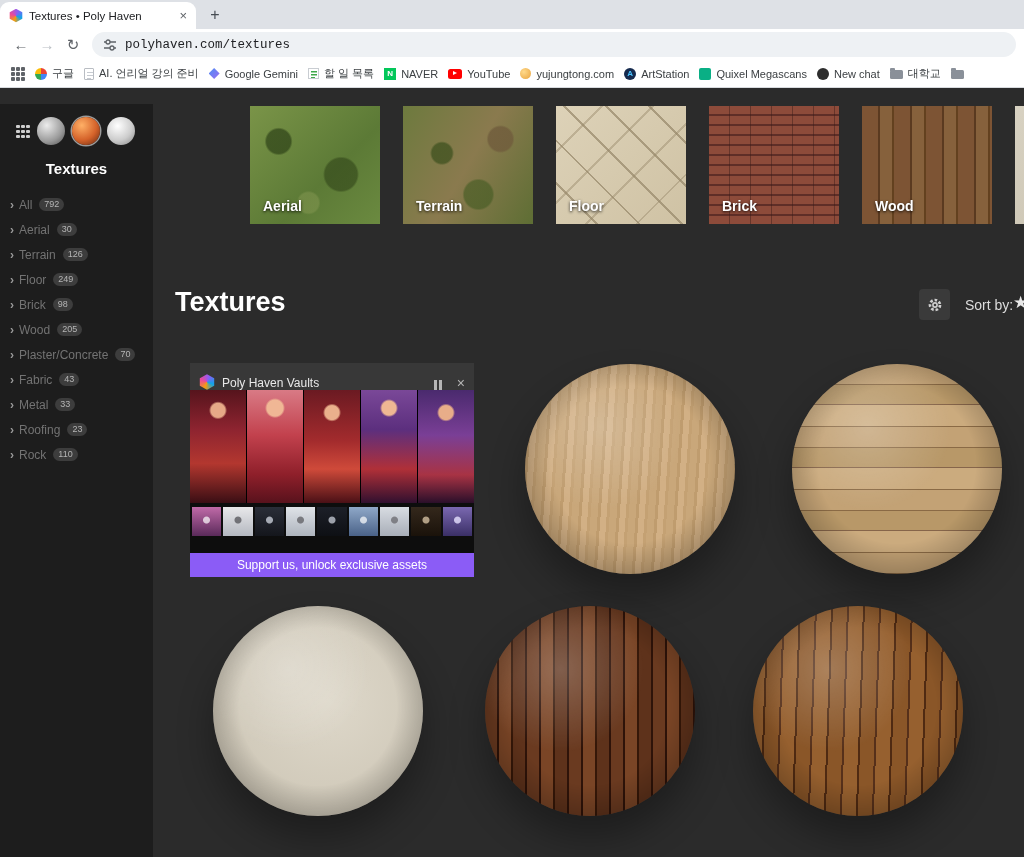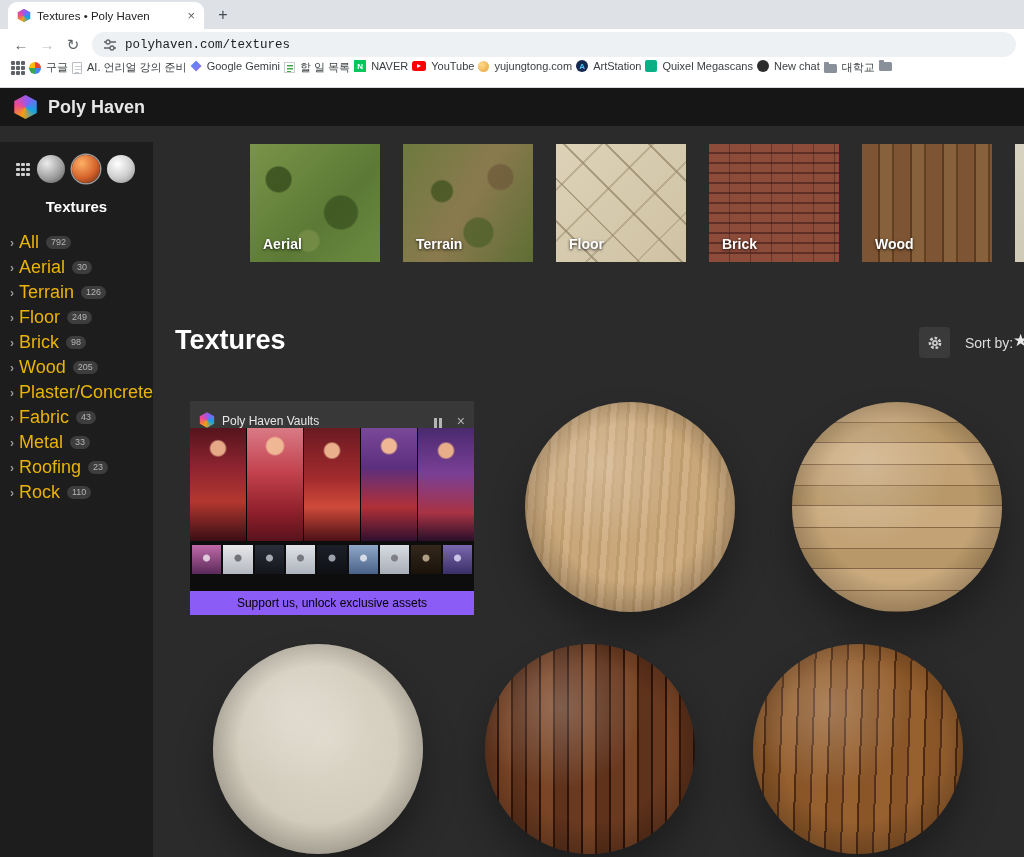--- a/index.html
+++ b/index.html
@@ -1,32 +1,32 @@
 <!DOCTYPE html>
 <html><head>
 <meta charset="utf-8">
 <style>
   * { box-sizing:border-box; margin:0; padding:0; }
   html,body { width:1024px; height:857px; }
   body { font-family:"Liberation Sans","DejaVu Sans",sans-serif; background:#2b2b2b; overflow:hidden; }
 
   
-  .tabstrip { height:29px; background:#dee1e6; display:flex; align-items:flex-end; padding-left:8px; }
+  .tabstrip { height:29px; background:#dee1e6; display:flex; align-items:flex-end; }
   .tab { width:196px; height:27px; background:#fff; border-radius:9px 9px 0 0; display:flex; align-items:center; padding:0 9px; gap:6px; }
   .tab-title { flex:1; font-size:11.5px; color:#202124; white-space:nowrap; overflow:hidden; text-overflow:ellipsis; }
   .tab-close { font-size:13px; color:#5f6368; line-height:1; }
   .newtab { width:24px; height:24px; margin:0 0 2px 7px; display:flex; align-items:center; justify-content:center; font-size:16px; color:#454b52; border-radius:50%; }
 
   .urlrow { height:31px; background:#fff; display:flex; align-items:center; padding:0 8px; }
   .nav-ic { width:26px; text-align:center; font-size:15px; color:#5f6368; }
   .nav-ic.disabled { color:#b9bec4; }
   .omnibox { flex:1; height:25px; margin-left:6px; background:#eef1f4; border-radius:13px; display:flex; align-items:center; padding:0 11px; gap:8px;font-family:Liberation Mono, monospace; }
   .url-text { font-size:12.5px; color:#202124; }
 
-  .bookmarks { height:28px; background:#fff; border-bottom:1px solid #d8dbdf; display:flex; align-items:flex-start; padding:0 10px; gap:4px; overflow:hidden; white-space:nowrap; }
+  .bookmarks { height:28px; background:#fff; border-bottom:1px solid #d8dbdf; display:flex; align-items:center; padding:0 10px; gap:10px; overflow:hidden; white-space:nowrap; }
   .bm { display:flex; align-items:center; gap:5px; flex-shrink:0; }
   .bm-label { font-size:11px; color:#3c4043; }
   .bm-icon { flex-shrink:0; }
 
   .apps-wrap { width:15px; height:15px; position:relative; flex-shrink:0; }
   .apps-dot { position:absolute; top:1px; left:1px; width:3.5px; height:3.5px; background:#5f6368; border-radius:1px;
     box-shadow:5px 0 #5f6368,10px 0 #5f6368,0 5px #5f6368,5px 5px #5f6368,10px 5px #5f6368,0 10px #5f6368,5px 10px #5f6368,10px 10px #5f6368; }
 
   .ic-google { width:12px; height:12px; border-radius:50%; background:conic-gradient(#ea4335 0 25%,#4285f4 25% 50%,#34a853 50% 75%,#fbbc05 75% 100%); }
   .ic-doc { width:10px; height:12px; background:linear-gradient(#c7cbd1 0 0) 2px 3px/6px 1px no-repeat,linear-gradient(#c7cbd1 0 0) 2px 6px/6px 1px no-repeat,linear-gradient(#c7cbd1 0 0) 2px 9px/4px 1px no-repeat,#fff; border:1px solid #b9bdc3; border-radius:1px; }
@@ -57,21 +57,21 @@
   .sidebar { width:153px; background:#1d1d1d; flex-shrink:0; }
   .side-icons { display:flex; align-items:center; gap:7px; padding:13px 0 0 15px; }
   .sphere-ic { width:28px; height:28px; border-radius:50%; }
   .sph-gray { background:radial-gradient(circle at 35% 30%,#ececec,#9a9a9a 60%,#4e4e4e); }
   .sph-orange { background:radial-gradient(circle at 35% 30%,#ffb066,#d4622a 55%,#5e2510); box-shadow:0 0 0 1.5px #9a9a9a; }
   .sph-model { background:radial-gradient(circle at 38% 32%,#ffffff,#cdcdcd 55%,#858585); }
   .side-title { margin-top:15px; text-align:center; color:#fff; font-size:15px; font-weight:bold; }
   .cats { margin-top:15px; }
   .cat { height:25px; display:flex; align-items:center; padding-left:10px; gap:5px; cursor:pointer; }
   .cat-chev { color:#9a9a9a; font-size:12px; font-weight:bold; line-height:1; }
-  .cat-label { color:#eab308; font-size:18px; }
+  .cat-label { color:#737373; font-size:12px; }
   .cat-count { background:#3d3d3d; color:#b5b5b5; font-size:9px; padding:2px 5px; border-radius:8px; margin-left:2px; line-height:1; }
 
   .main { flex:1; position:relative; background:#2b2b2b; overflow:hidden; }
 
   
   .card { position:absolute; top:2px; width:130px; height:118px; }
   .card-label { position:absolute; left:13px; bottom:10px; color:#fff; font-weight:bold; font-size:14px; text-shadow:0 1px 3px rgba(0,0,0,.85); }
   .tx-aerial { background:radial-gradient(circle at 22% 30%,rgba(40,60,20,.65) 0 12px,transparent 14px),radial-gradient(circle at 70% 58%,rgba(48,68,24,.6) 0 16px,transparent 18px),radial-gradient(circle at 45% 82%,rgba(130,150,80,.55) 0 10px,transparent 12px),linear-gradient(135deg,#7a9448,#5c7a36 60%,#6b8a40); }
   .tx-terrain { background:radial-gradient(circle at 30% 40%,rgba(58,78,28,.7) 0 10px,transparent 12px),radial-gradient(circle at 75% 28%,rgba(112,92,60,.8) 0 12px,transparent 14px),radial-gradient(circle at 58% 75%,rgba(70,92,36,.65) 0 14px,transparent 16px),linear-gradient(120deg,#6d7a3e,#8a7a4e 50%,#5e6e34); }
   .tx-floor { background:repeating-linear-gradient(45deg,transparent 0 28px,rgba(150,135,105,.7) 28px 30px),repeating-linear-gradient(-45deg,transparent 0 34px,rgba(160,145,115,.5) 34px 36px),linear-gradient(135deg,#ddd2b8,#cfc2a4); }
@@ -103,21 +103,21 @@
   .pt1 { background:radial-gradient(circle at 50% 45%,rgba(255,255,255,.7) 0 3px,transparent 4px),linear-gradient(180deg,#c06aa8,#5a2a5a); }
   .pt2 { background:radial-gradient(circle at 50% 45%,rgba(90,90,95,.8) 0 3px,transparent 4px),linear-gradient(180deg,#e8e8ea,#b4b8c0); }
   .pt3 { background:radial-gradient(circle at 50% 45%,rgba(200,205,215,.8) 0 3px,transparent 4px),linear-gradient(180deg,#2a2e38,#14161c); }
   .pt4 { background:radial-gradient(circle at 50% 45%,rgba(100,100,105,.8) 0 3px,transparent 4px),linear-gradient(180deg,#dfe3e8,#aeb4bd); }
   .pt5 { background:radial-gradient(circle at 50% 45%,rgba(190,195,205,.8) 0 3px,transparent 4px),linear-gradient(180deg,#1c1f28,#0e1014); }
   .pt6 { background:radial-gradient(circle at 50% 45%,rgba(255,255,255,.7) 0 3px,transparent 4px),linear-gradient(180deg,#8fa8c8,#4a6288); }
   .pt7 { background:radial-gradient(circle at 50% 45%,rgba(110,110,115,.8) 0 3px,transparent 4px),linear-gradient(180deg,#d8dce2,#a8aeb8); }
   .pt8 { background:radial-gradient(circle at 50% 45%,rgba(210,190,160,.8) 0 3px,transparent 4px),linear-gradient(180deg,#34281c,#1a120a); }
   .pt9 { background:radial-gradient(circle at 50% 45%,rgba(230,225,255,.8) 0 3px,transparent 4px),linear-gradient(180deg,#7a68b0,#3a2f66); }
   .promo-gap { height:14px; background:#0d0d0d; }
-  .promo-banner { height:24px; background:#8b5cf6; display:flex; align-items:center; justify-content:center; color:#000000; font-size:12px; }
+  .promo-banner { height:24px; background:#8b5cf6; display:flex; align-items:center; justify-content:center; color:#ffffff; font-size:12px; }
 
   
   .sphere { position:absolute; width:210px; height:210px; border-radius:50%; box-shadow:0 22px 36px rgba(0,0,0,.32); }
   .sphere::after { content:""; position:absolute; inset:0; border-radius:50%;
     background:radial-gradient(circle at 36% 30%,rgba(255,255,255,.22),rgba(255,255,255,0) 42%),
                radial-gradient(circle at 50% 48%,rgba(0,0,0,0) 52%,rgba(0,0,0,.22) 74%,rgba(0,0,0,.52) 97%); }
   .sp-wood-light { background:repeating-linear-gradient(94deg,#c9a77a 0 7px,#bf9c6e 7px 10px,#d2b085 10px 16px,#c4a173 16px 19px); }
   .sp-planks-light { background:repeating-linear-gradient(180deg,#c3a275 0 20px,#8a6a45 20px 21px,#b89868 21px 40px,#86654a 40px 41px,#cbab7e 41px 62px,#8a6a45 62px 63px); }
   .sp-plaster { background:radial-gradient(circle at 55% 45%,#ded8ca,#cfc8b8 70%,#c4bcab); }
   .sp-planks-dark { background:repeating-linear-gradient(90deg,#6a3a20 0 12px,#2e1309 12px 14px,#7a4526 14px 26px,#351708 26px 28px,#5e321b 28px 40px,#2e1309 40px 42px); }
@@ -197,24 +197,20 @@
       <span class="bm-icon ic-folder"></span>
       <span class="bm-label">대학교</span>
     </div>
   <div class="bm">
       <span class="bm-icon ic-folder"></span>
     </div>
 
 </div>
 
 <div class="site">
-  <div class="site-header">
-    <span class="ph-hex logo-24"></span>
-    <span class="brand">Poly Haven</span>
-  </div>
 
   <div class="site-body">
 
     <div class="sidebar">
       <div class="side-icons">
         <div class="apps-wrap">
             <span class="apps-dot" style="background:#cfcfcf;box-shadow:5px 0 #cfcfcf,10px 0 #cfcfcf,0 5px #cfcfcf,5px 5px #cfcfcf,10px 5px #cfcfcf,0 10px #cfcfcf,5px 10px #cfcfcf,10px 10px #cfcfcf;"></span>
           </div>
         <span class="sphere-ic sph-gray"></span>
         <span class="sphere-ic sph-orange"></span>

